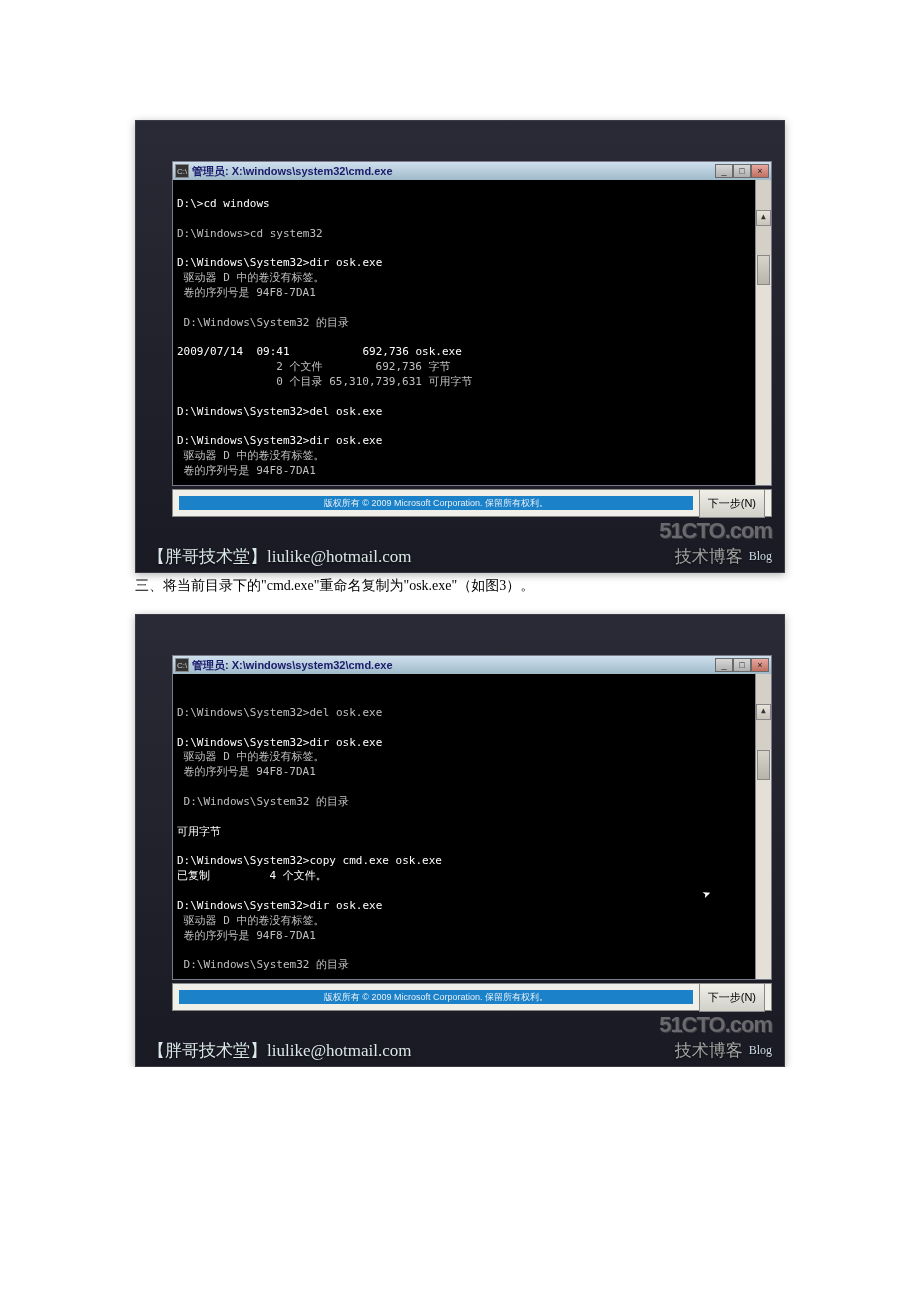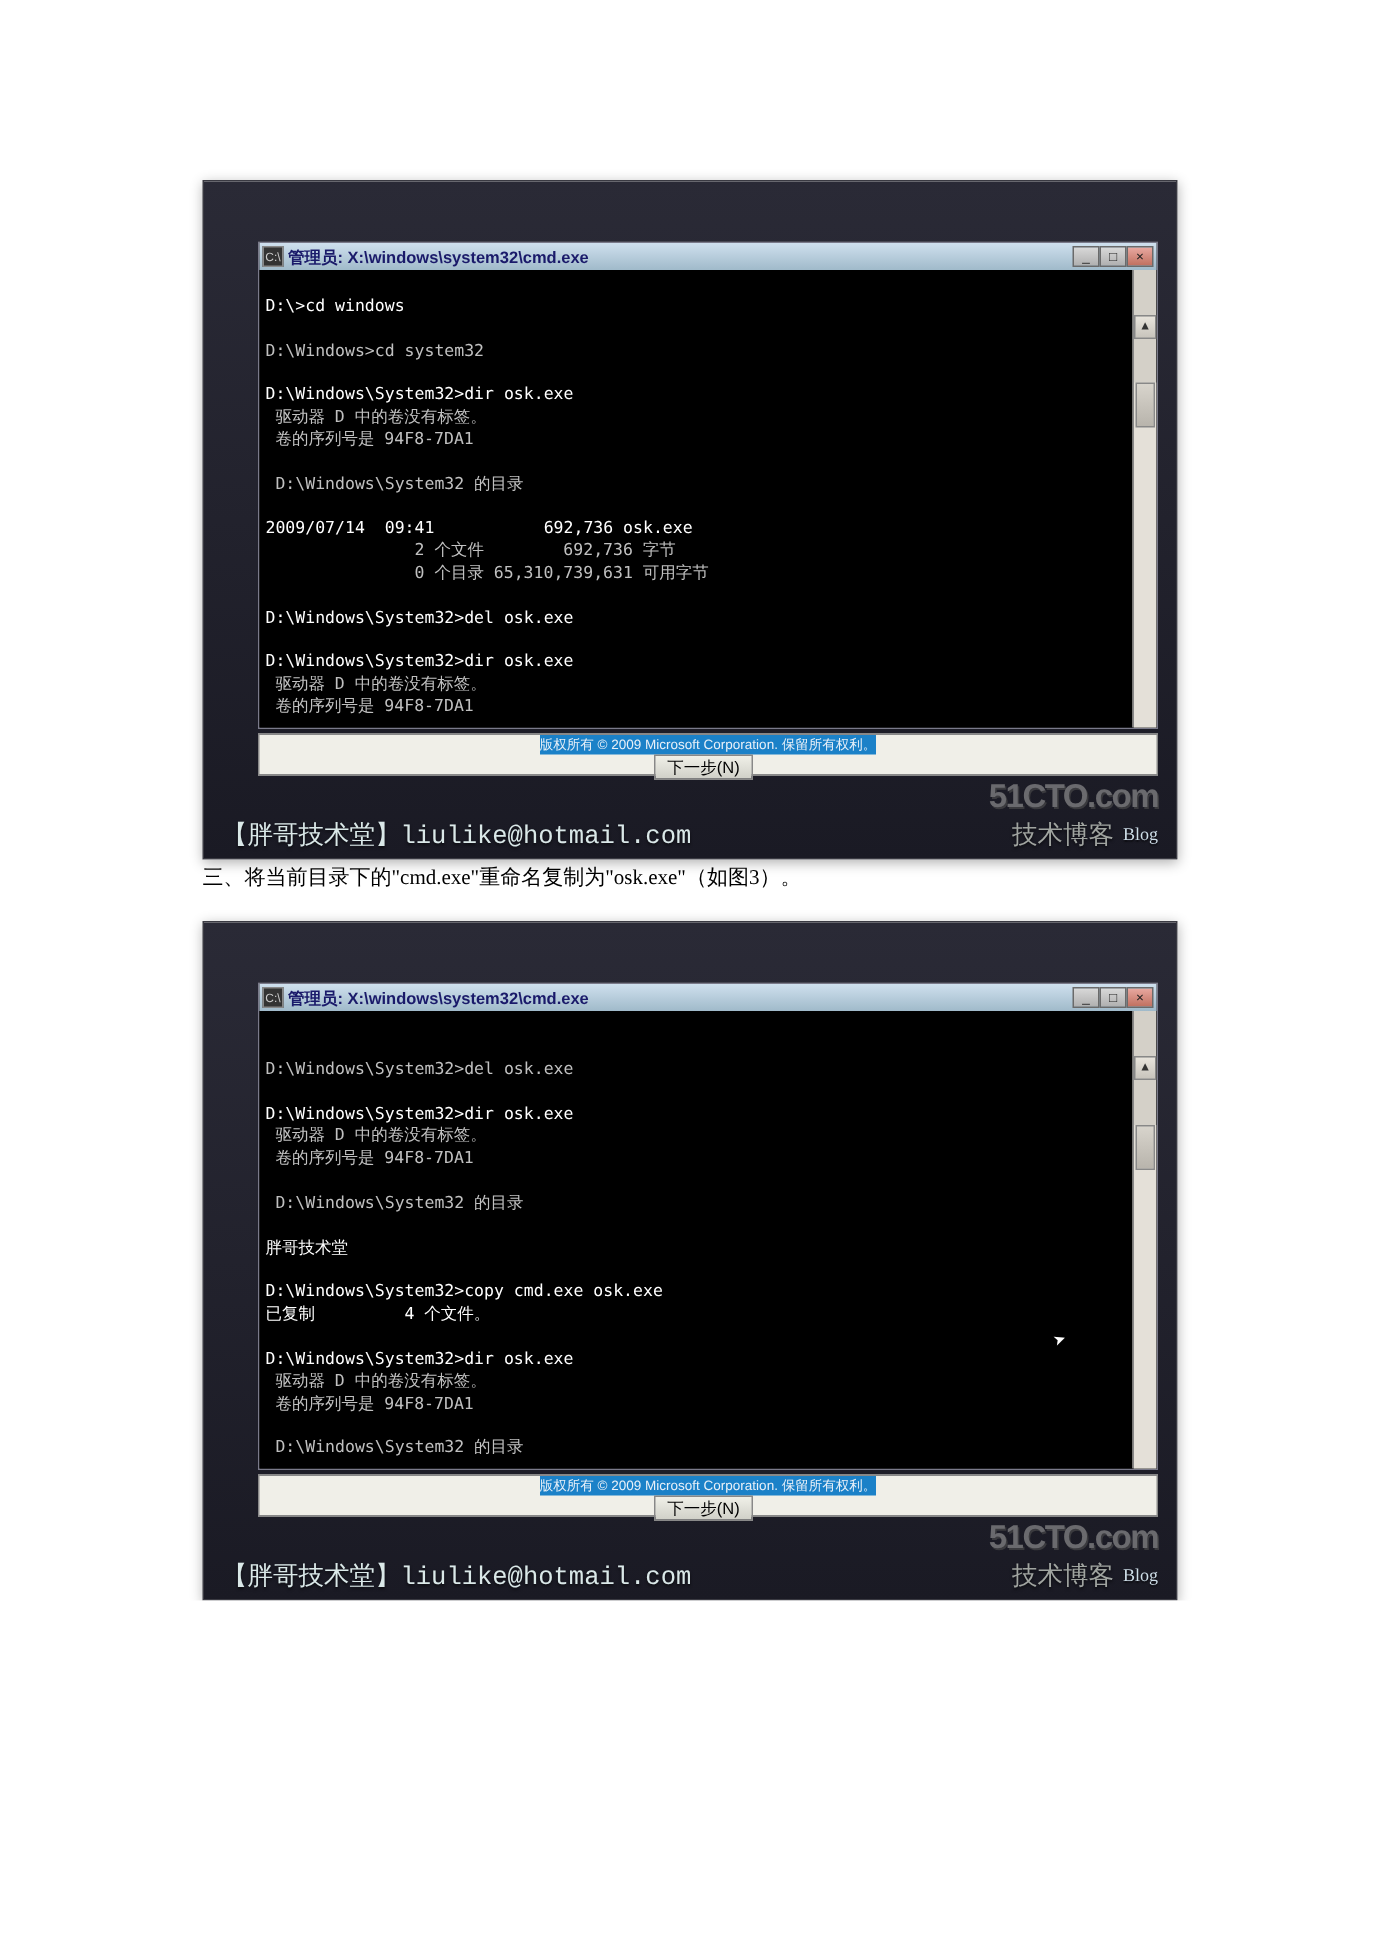--- a/index.html
+++ b/index.html
@@ -125,21 +125,20 @@
   .footer-bar {
     position: absolute;
     left: 36px;
     top: 368px;
     width: 600px;
     height: 28px;
     background: #f0efe8;
     border: 1px solid #888;
     display: flex;
     align-items: center;
-    flex-direction: column;
   }
   .copyright-strip {
     flex: 1;
     height: 14px;
     background: #1b81c8;
     margin: 0 6px;
     color: #e8f0f8;
     font-size: 9px;
     display: flex;
     align-items: center;
@@ -174,21 +173,21 @@
     left: 0;
     right: 0;
     display: flex;
     align-items: center;
     padding: 0 12px;
   }
   .wm-title {
     flex: 1;
     color: #dae8e8;
     font-size: 17px;
-    font-family: Liberation Mono, monospace;
+    font-family: Liberation Serif, serif;
     text-shadow: 0 1px 2px rgba(0,0,0,0.6);
   }
   .wm-right {
     color: #a0a4a0;
     font-size: 17px;
     font-family: "Microsoft YaHei", sans-serif;
     text-shadow: 0 1px 2px rgba(0,0,0,0.6);
   }
   .wm-blog {
     color: #cedee8;
@@ -295,21 +294,21 @@
       <div class="console-body">
 <div class="console-content"><span></span>
 <span>D:\Windows\System32&gt;del osk.exe</span>
 <span></span>
 <span class="hl">D:\Windows\System32&gt;dir osk.exe</span>
 <span> 驱动器 D 中的卷没有标签。</span>
 <span> 卷的序列号是 94F8-7DA1</span>
 <span></span>
 <span> D:\Windows\System32 的目录</span>
 <span></span>
-<span class="hl">胖哥技术堂</span>
+<span class="hl">可用字节</span>
 <span></span>
 <span class="hl">D:\Windows\System32&gt;copy cmd.exe osk.exe</span>
 <span class="hl">已复制         4 个文件。</span>
 <span></span>
 <span class="hl">D:\Windows\System32&gt;dir osk.exe</span>
 <span> 驱动器 D 中的卷没有标签。</span>
 <span> 卷的序列号是 94F8-7DA1</span>
 <span></span>
 <span> D:\Windows\System32 的目录</span>
 <span></span>

